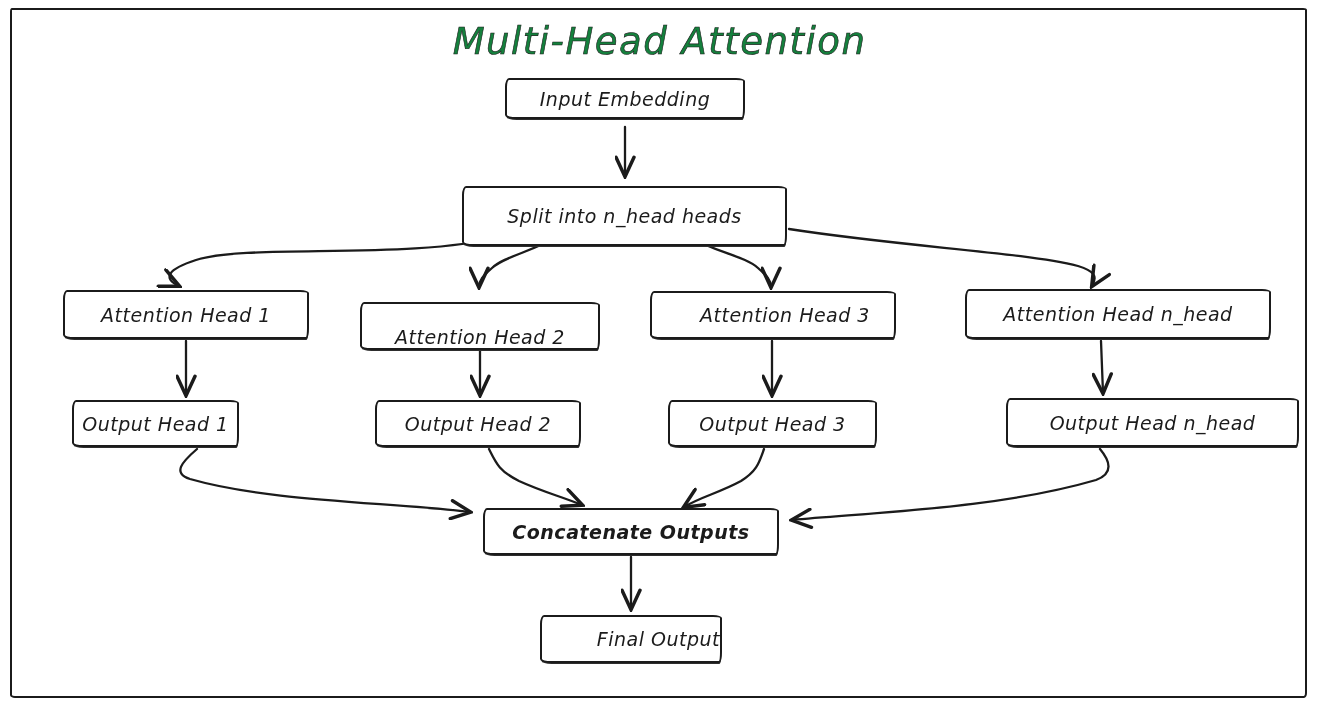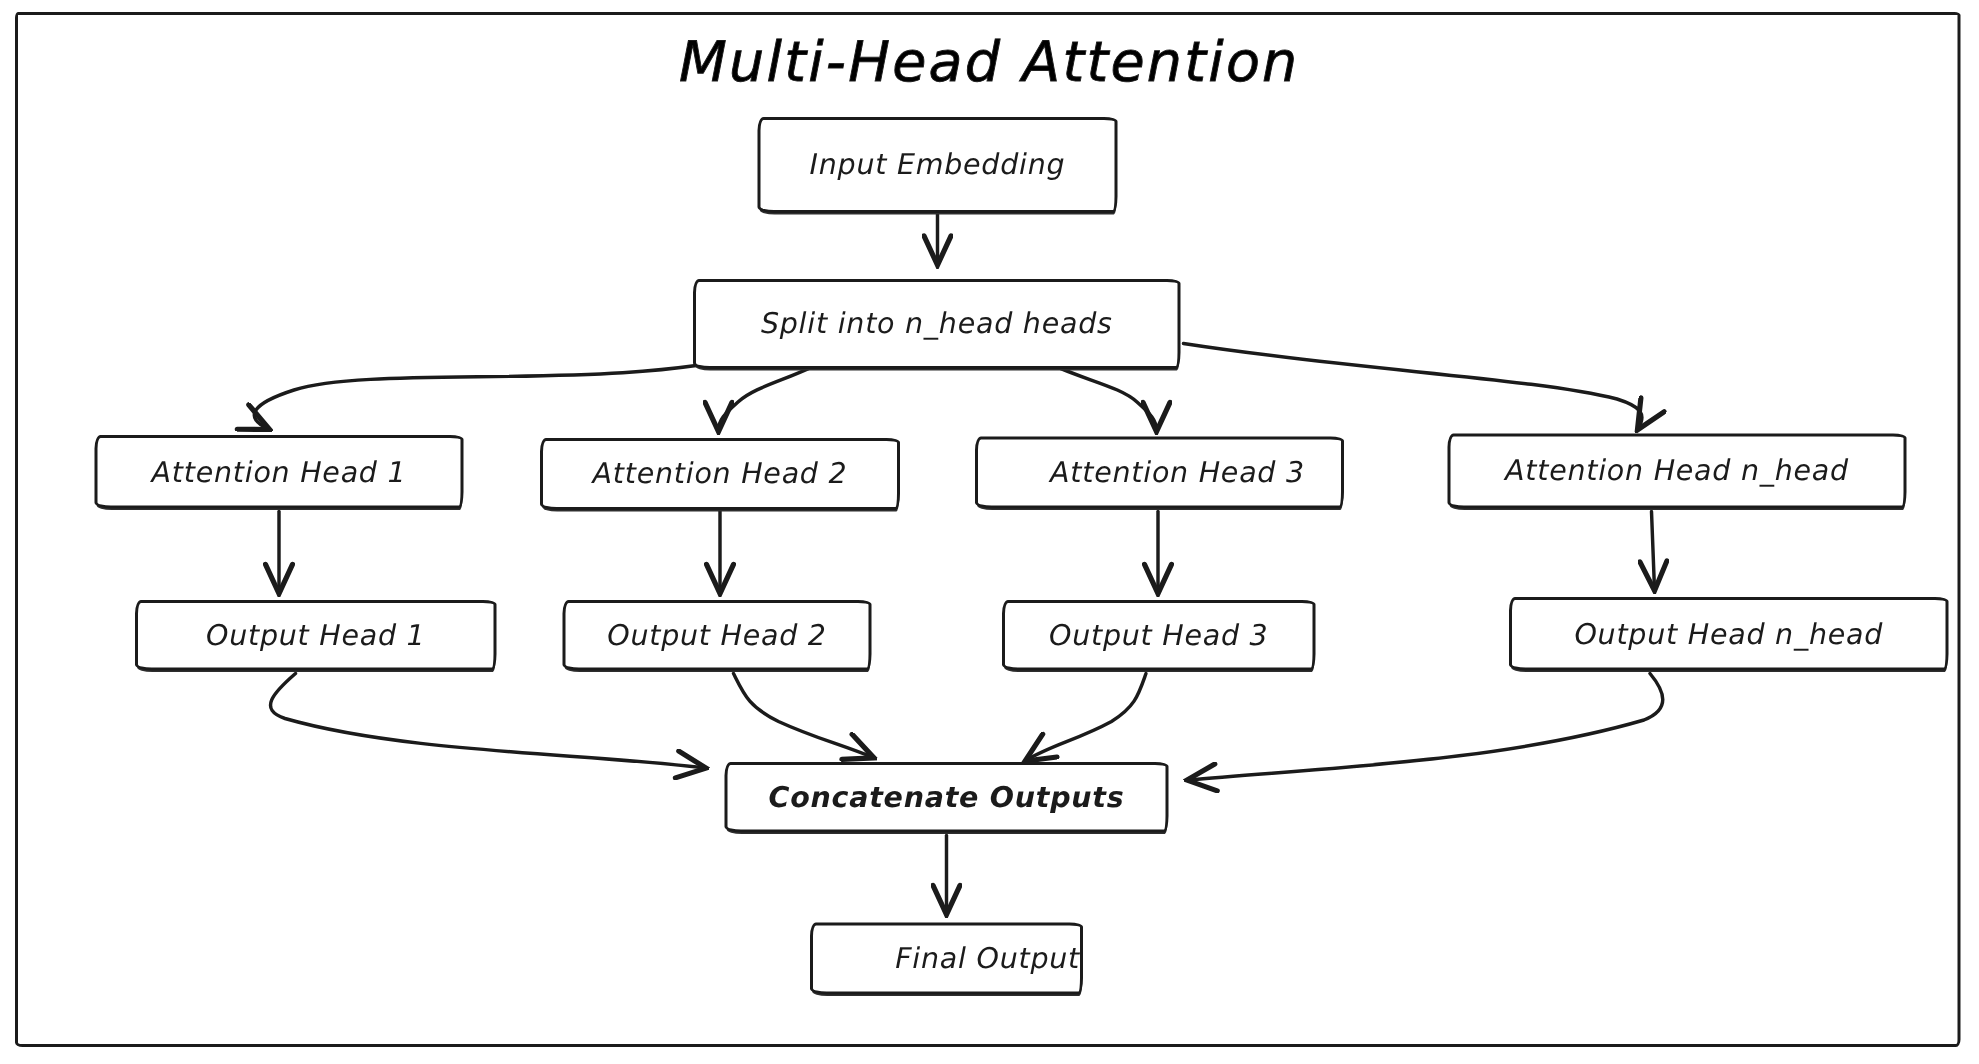--- a/index.html
+++ b/index.html
@@ -27,21 +27,21 @@
     box-sizing: border-box;
   }
   #title {
     position: absolute;
     left: 0;
     right: 0;
     top: 20px;
     text-align: center;
     font-size: 37px;
     letter-spacing: 1.5px;
-    color: #000000;
+    color: #15803d;
     -webkit-text-stroke: 0.6px #1b1b1b;
     font-style: italic;
   }
   .node {
     position: absolute;
     box-sizing: border-box;
     display: flex;
     align-items: center;
     justify-content: center;
     background: #ffffff;
@@ -98,42 +98,42 @@
     <path d="M 1101 341 L 1103 393" marker-end="url(#vhead)"></path>
 
     <path d="M 197 449 C 182 462, 172 473, 190 479 C 270 502, 390 502, 470 512" marker-end="url(#vhead)"></path>
     <path d="M 489 449 C 496 463, 499 471, 519 481 C 543 492, 560 496, 582 505" marker-end="url(#vhead)"></path>
     <path d="M 764 449 C 759 463, 757 471, 741 481 C 719 493, 700 497, 684 507" marker-end="url(#vhead)"></path>
     <path d="M 1100 449 C 1110 461, 1114 473, 1096 480 C 1000 508, 880 512, 792 520" marker-end="url(#vhead)"></path>
 
     <path d="M 631 557 L 631 609" marker-end="url(#vhead)"></path>
   </svg>
 
-  <div class="node" style="left:505px; top:78px;  width:240px; height:64px;">
+  <div class="node" style="left:505px; top:78px;  width:240px; height:41px;">
     <span>Input Embedding</span>
   </div>
 
   <div class="node" style="left:462px; top:186px; width:325px; height:60px;">
     <span>Split into n_head heads</span>
   </div>
 
   <div class="node" style="left:63px;  top:290px; width:246px; height:49px;">
     <span>Attention Head 1</span>
   </div>
-  <div class="node" style="left:360px; top:292px; width:240px; height:48px;">
+  <div class="node" style="left:360px; top:302px; width:240px; height:48px;align-items:flex-end;">
     <span>Attention Head 2</span>
   </div>
   <div class="node" style="left:650px; top:291px; width:246px; height:48px;padding-left:24px;">
     <span>Attention Head 3</span>
   </div>
   <div class="node" style="left:945px; top:289px; width:306px; height:50px;margin-left:20px;">
     <span>Attention Head n_head</span>
   </div>
 
-  <div class="node" style="left:90px;  top:400px; width:241px; height:47px;">
+  <div class="node" style="left:72px;  top:400px; width:167px; height:47px;">
     <span>Output Head 1</span>
   </div>
   <div class="node" style="left:375px; top:400px; width:206px; height:47px;">
     <span>Output Head 2</span>
   </div>
   <div class="node" style="left:668px; top:400px; width:209px; height:47px;">
     <span>Output Head 3</span>
   </div>
   <div class="node" style="left:958px; top:398px; width:293px; height:49px;margin-left:48px;">
     <span>Output Head n_head</span>

